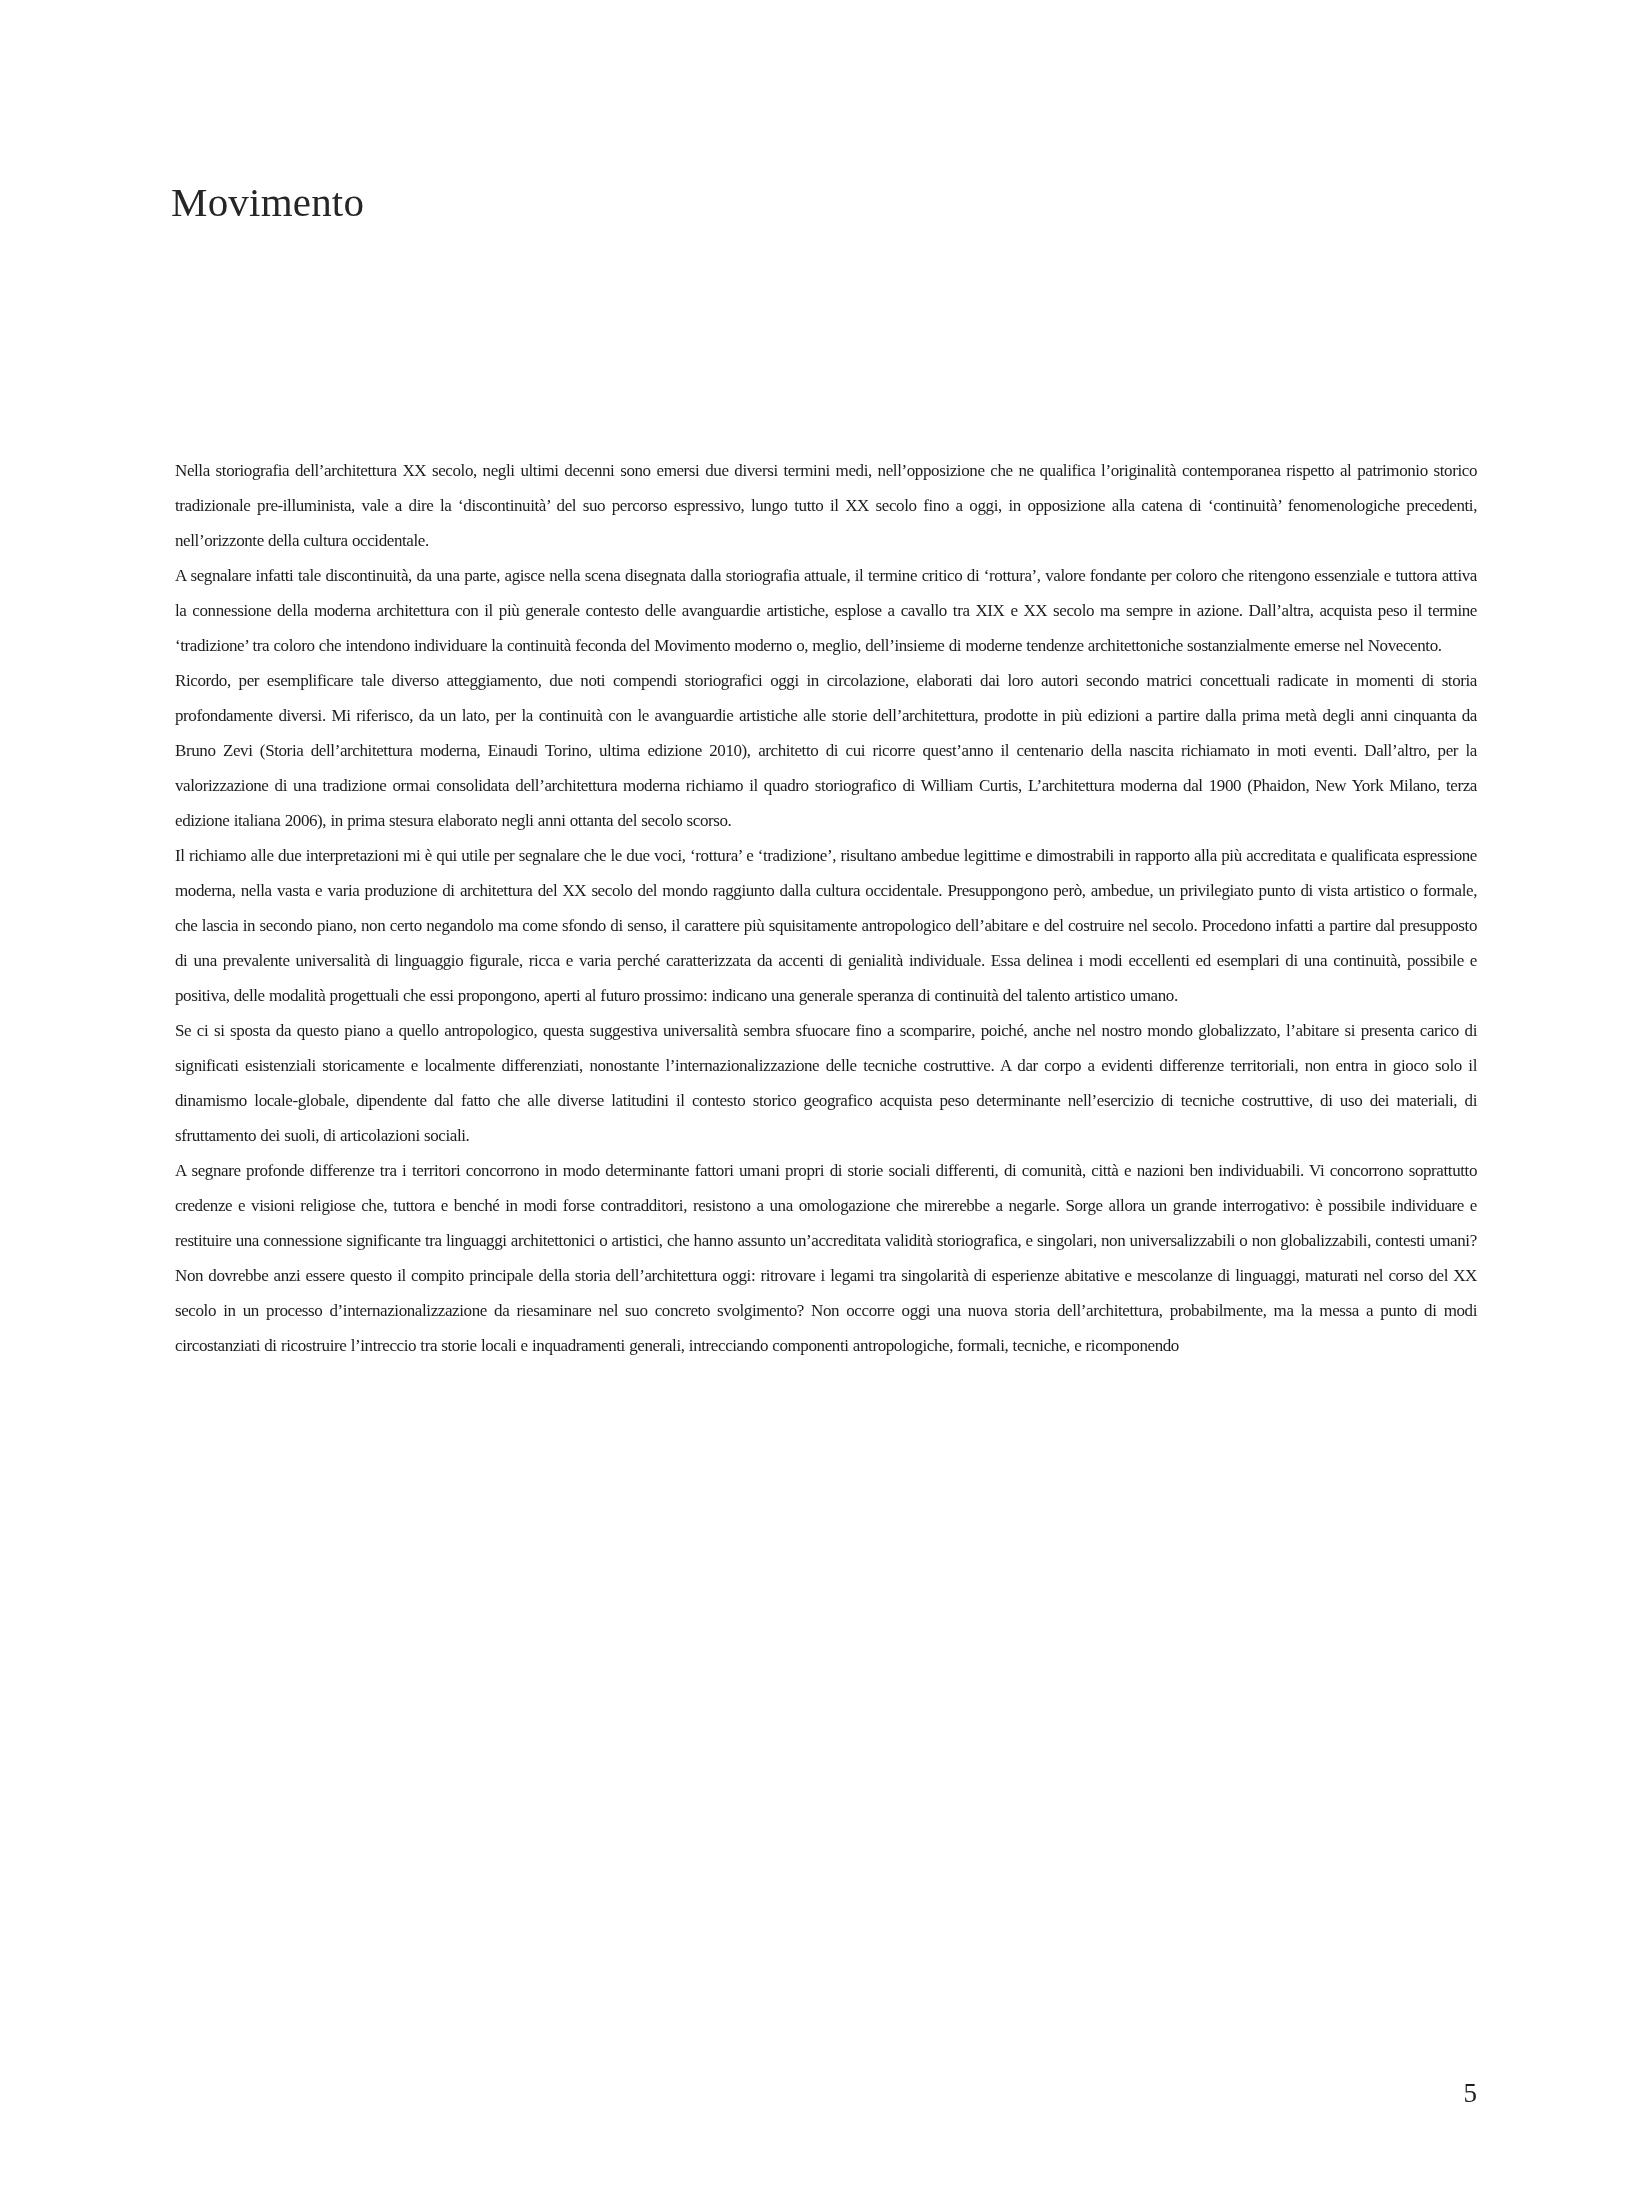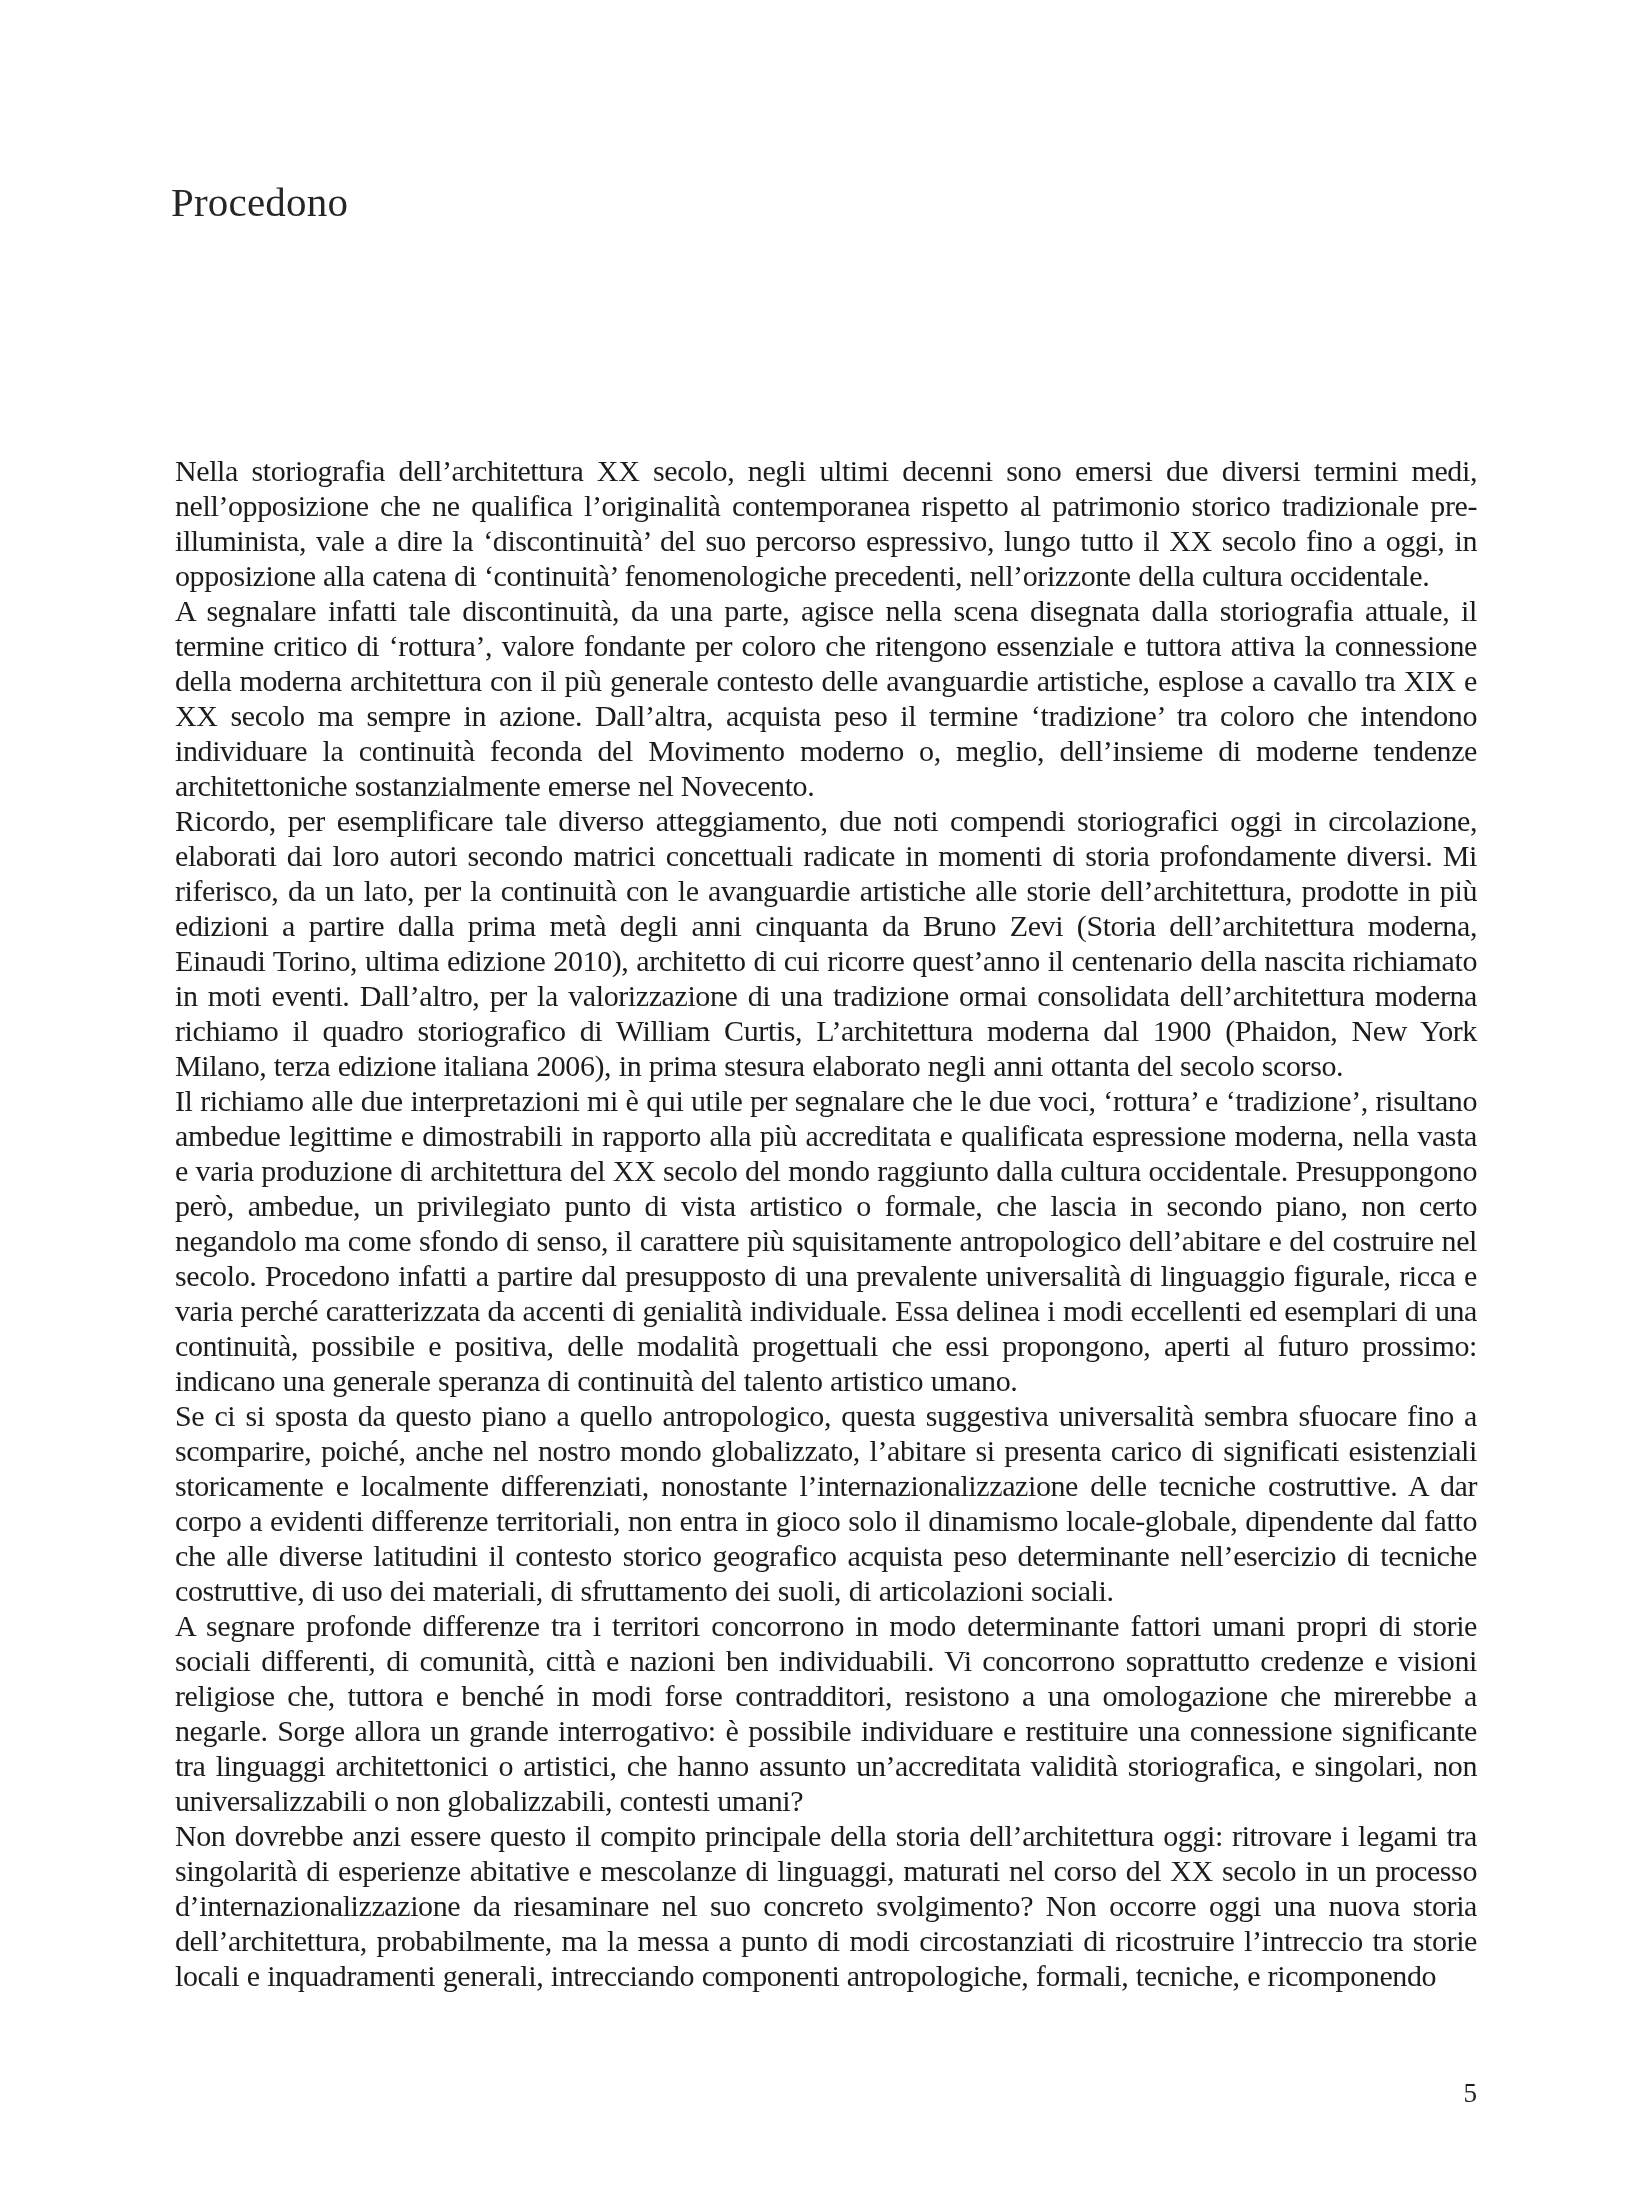--- a/index.html
+++ b/index.html
@@ -26,21 +26,21 @@
     line-height: 1.1;
     font-weight: 400;
     letter-spacing: 0.2px;
     color: #262626;
   }
   .text-block {
     position: absolute;
     left: 175px;
     top: 453px;
     width: 1302px;
-    font-size: 30px;
+    font-size: 17px;
     line-height: 35px;
     letter-spacing: -0.4px;
     text-align: justify;
     text-align-last: left;
     hyphens: auto;
     -webkit-hyphens: auto;
     word-spacing: 0.4px;
     color: #1c1c1c;
   }
   .text-block p.para {
@@ -56,21 +56,21 @@
     width: 1302px;
     text-align: right;
     font-size: 27px;
     color: #1c1c1c;
   }
 </style>
 </head>
 <body>
 
 <div class="page">
-  <h1 class="page-title">Procedono</h1>
+  <h1 class="page-title">Movimento</h1>
 
   <div class="text-block">
       <p class="para"><span>Nella storiografia dell’architettura XX secolo, negli ultimi decenni sono emersi due diversi termini medi, nell’opposizione che ne qualifica l’originalità contemporanea rispetto al patrimonio storico tradizionale pre-illuminista, vale a dire la ‘discontinuità’ del suo percorso espressivo, lungo tutto il XX secolo fino a oggi, in opposizione alla catena di ‘continuità’ fenomenologiche precedenti, nell’orizzonte della cultura occidentale.</span></p>
       <p class="para"><span>A segnalare infatti tale discontinuità, da una parte, agisce nella scena disegnata dalla storiografia attuale, il termine critico di ‘rottura’, valore fondante per coloro che ritengono essenziale e tuttora attiva la connessione della moderna architettura con il più generale contesto delle avanguardie artistiche, esplose a cavallo tra XIX e XX secolo ma sempre in azione. Dall’altra, acquista peso il termine ‘tradizione’ tra coloro che intendono individuare la continuità feconda del Movimento moderno o, meglio, dell’insieme di moderne tendenze architettoniche sostanzialmente emerse nel Novecento.</span></p>
       <p class="para"><span>Ricordo, per esemplificare tale diverso atteggiamento, due noti compendi storiografici oggi in circolazione, elaborati dai loro autori secondo matrici concettuali radicate in momenti di storia profondamente diversi. Mi riferisco, da un lato, per la continuità con le avanguardie artistiche alle storie dell’architettura, prodotte in più edizioni a partire dalla prima metà degli anni cinquanta da Bruno Zevi (</span><span class="italic">Storia dell’architettura moderna</span><span>, Einaudi Torino, ultima edizione 2010), architetto di cui ricorre quest’anno il centenario della nascita richiamato in moti eventi. Dall’altro, per la valorizzazione di una tradizione ormai consolidata dell’architettura moderna richiamo il quadro storiografico di William Curtis, </span><span class="italic">L’architettura moderna dal 1900</span><span> (Phaidon, New York Milano, terza edizione italiana 2006), in prima stesura elaborato negli anni ottanta del secolo scorso.</span></p>
       <p class="para"><span>Il richiamo alle due interpretazioni mi è qui utile per segnalare che le due voci, ‘rottura’ e ‘tradizione’, risultano ambedue legittime e dimostrabili in rapporto alla più accreditata e qualificata espressione moderna, nella vasta e varia produzione di architettura del XX secolo del mondo raggiunto dalla cultura occidentale. Presuppongono però, ambedue, un privilegiato punto di vista artistico o formale, che lascia in secondo piano, non certo negandolo ma come sfondo di senso, il carattere più squisitamente antropologico dell’abitare e del costruire nel secolo. Procedono infatti a partire dal presupposto di una prevalente universalità di linguaggio figurale, ricca e varia perché caratterizzata da accenti di genialità individuale. Essa delinea i modi eccellenti ed esemplari di una continuità, possibile e positiva, delle modalità progettuali che essi propongono, aperti al futuro prossimo: indicano una generale speranza di continuità del talento artistico umano.</span></p>
       <p class="para"><span>Se ci si sposta da questo piano a quello antropologico, questa suggestiva universalità sembra sfuocare fino a scomparire, poiché, anche nel nostro mondo globalizzato, l’abitare si presenta carico di significati esistenziali storicamente e localmente differenziati, nonostante l’internazionalizzazione delle tecniche costruttive. A dar corpo a evidenti differenze territoriali, non entra in gioco solo il dinamismo locale-globale, dipendente dal fatto che alle diverse latitudini il contesto storico geografico acquista peso determinante nell’esercizio di tecniche costruttive, di uso dei materiali, di sfruttamento dei suoli, di articolazioni sociali.</span></p>
       <p class="para"><span>A segnare profonde differenze tra i territori concorrono in modo determinante fattori umani propri di storie sociali differenti, di comunità, città e nazioni ben individuabili. Vi concorrono soprattutto credenze e visioni religiose che, tuttora e benché in modi forse contradditori, resistono a una omologazione che mirerebbe a negarle. Sorge allora un grande interrogativo: è possibile individuare e restituire una connessione significante tra linguaggi architettonici o artistici, che hanno assunto un’accreditata validità storiografica, e singolari, non universalizzabili o non globalizzabili, contesti umani?</span></p>
       <p class="para"><span>Non dovrebbe anzi essere questo il compito principale della storia dell’architettura oggi: ritrovare i legami tra singolarità di esperienze abitative e mescolanze di linguaggi, maturati nel corso del XX secolo in un processo d’internazionalizzazione da riesaminare nel suo concreto svolgimento? Non occorre oggi una nuova storia dell’architettura, probabilmente, ma la messa a punto di modi circostanziati di ricostruire l’intreccio tra storie locali e inquadramenti generali, intrecciando componenti antropologiche, formali, tecniche, e ricomponendo</span></p>
     </div>

